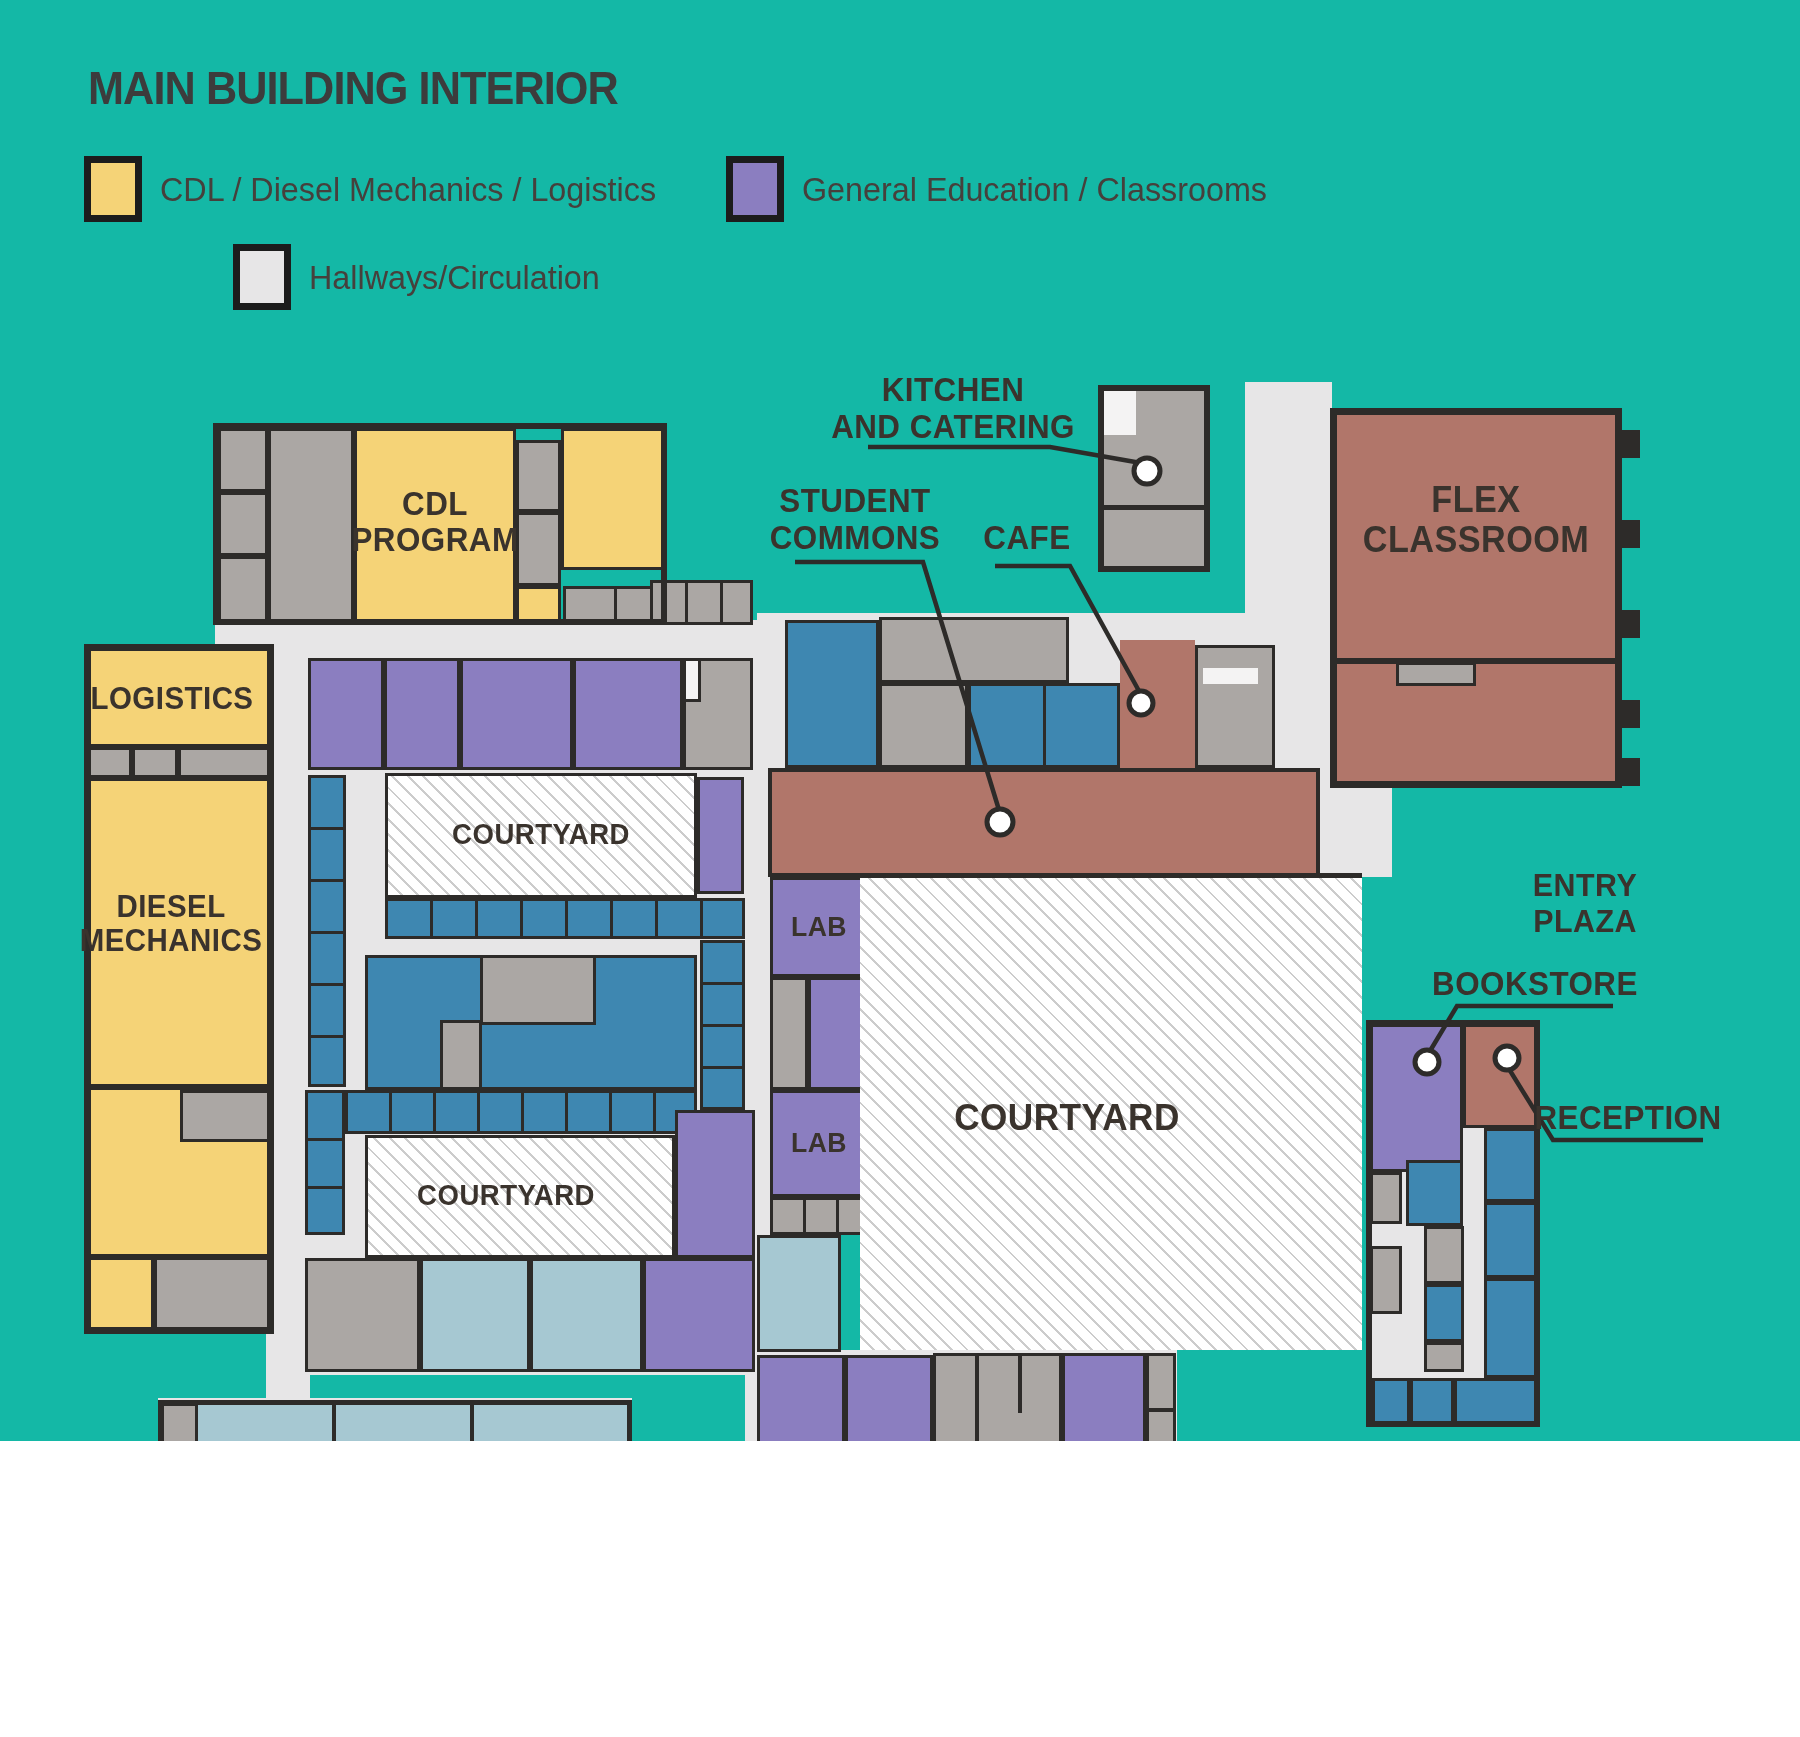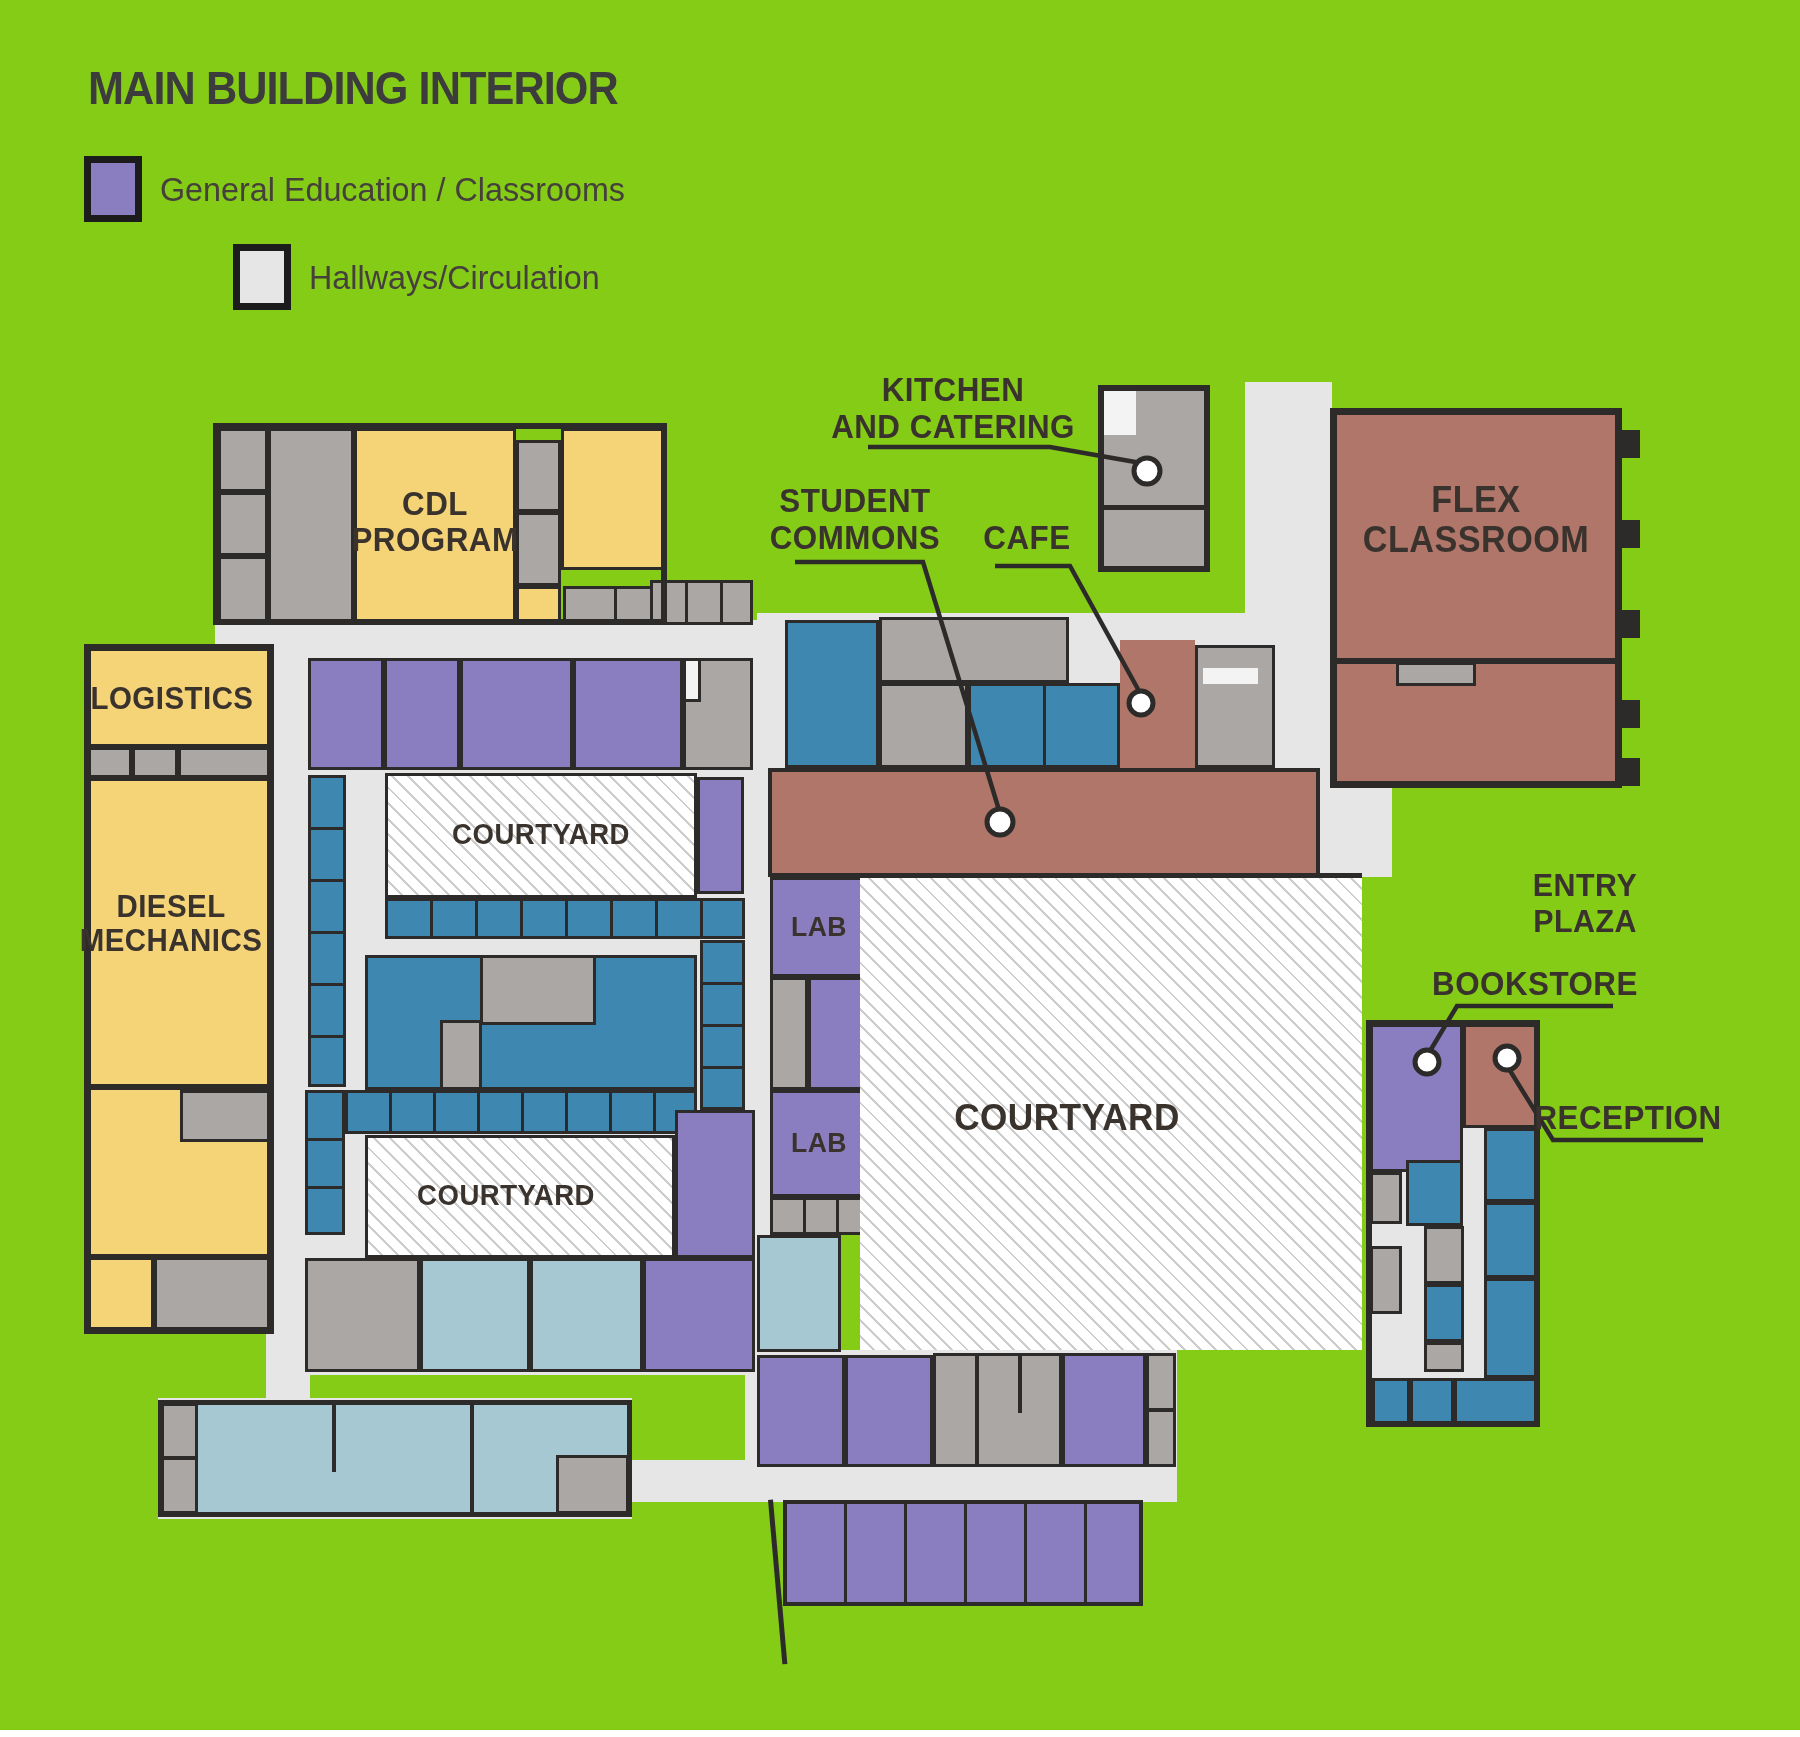--- a/index.html
+++ b/index.html
@@ -1,21 +1,21 @@
 <!DOCTYPE html>
 <html style="--admin: #3e87b1; --cdl: #f5d377; --cosmo: #a6c8d2; --gened: #8b7ec0; --hall: #e7e6e7; --support: #aba7a4; --commons: #b1766a; --wall: #2d2b29; --ink: #3a332d;"><head>
 <meta charset="utf-8">
 <style>
   :root{
     --admin:#3e87b1; --cdl:#f5d377; --cosmo:#a6c8d2; --gened:#8b7ec0;
     --hall:#e7e6e7; --support:#aba7a4; --commons:#b1766a;
     --wall:#2d2b29; --ink:#3a332d; --hatchln:#cccccc;
   }
   html,body{margin:0;padding:0;background:#fff;}
-  .canvas{position:relative;width:1800px;height:1730px;background:#84cc16;overflow:hidden;
+  .canvas{position:relative;width:1800px;height:1441px;background:#14b8a6;overflow:hidden;
           font-family:"Liberation Sans", sans-serif;}
   .page-title{position:absolute;left:88px;top:60px;font-size:47px;font-weight:800;
           color:#3c3c3c;letter-spacing:-1px;transform:scaleX(.92);transform-origin:left center;white-space:nowrap;}
   
   .lrow{position:absolute;display:flex;align-items:center;gap:44px;}
   .litem{display:flex;align-items:center;gap:18px;}
   .sw{display:inline-block;width:44px;height:52px;border:7px solid #1c1c1c;box-sizing:content-box;}
   .ll{font-size:34px;font-weight:500;color:#46403c;transform:scaleX(.95);transform-origin:left center;white-space:nowrap;}
   
   .hall{position:absolute;background:var(--hall);}
@@ -35,20 +35,24 @@
 </style>
 </head>
 <body>
 
 <div class="canvas">
 
   <div class="page-title">MAIN BUILDING INTERIOR</div>
 
   <div class="lrow" style="left:84px;top:156px">
     <div class="litem">
+      <span class="sw" style="background:var(--cdl)"></span>
+      <span class="ll">CDL / Diesel Mechanics / Logistics</span>
+    </div>
+    <div class="litem">
       <span class="sw" style="background:var(--gened)"></span>
       <span class="ll">General Education / Classrooms</span>
     </div>
   </div>
   <div class="lrow" style="left:233px;top:244px">
     <div class="litem">
       <span class="sw" style="background:var(--hall)"></span>
       <span class="ll">Hallways/Circulation</span>
     </div>
   </div>

